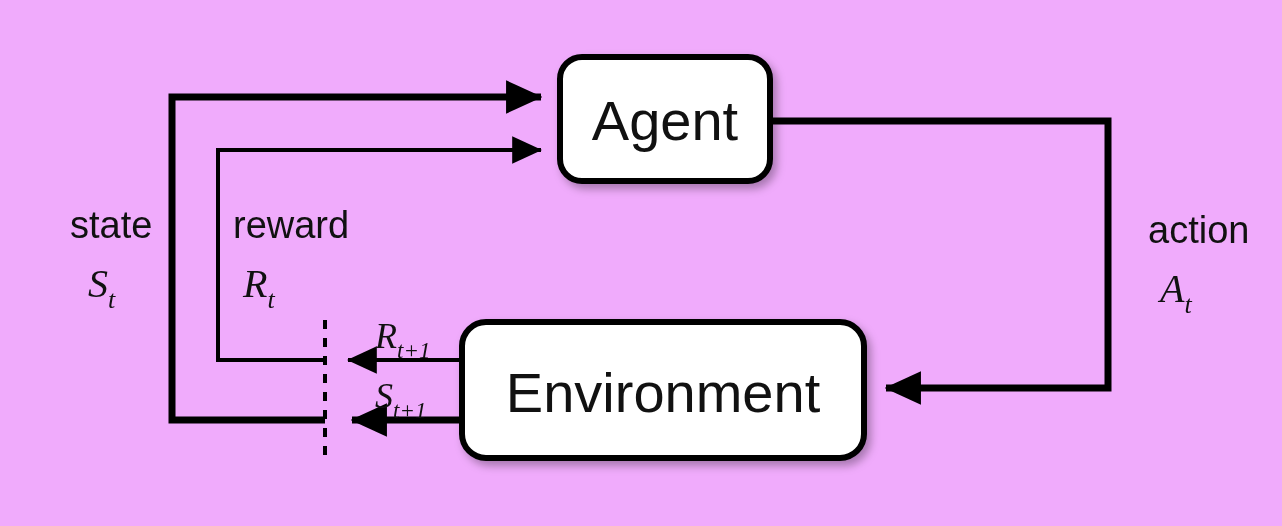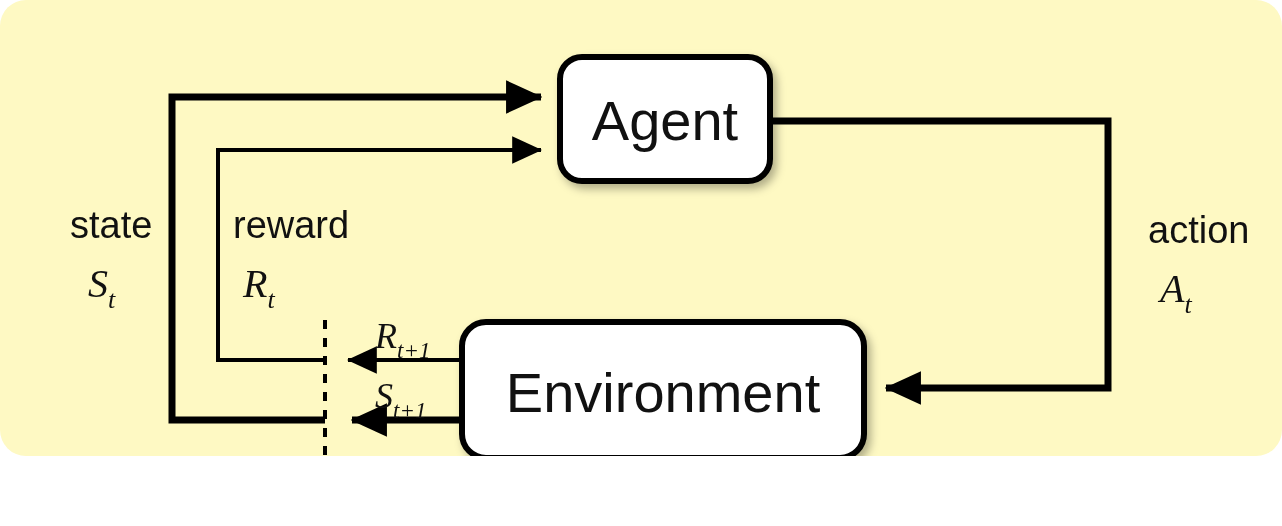--- a/index.html
+++ b/index.html
@@ -4,25 +4,24 @@
 <title>Reinforcement Learning Agent-Environment Interaction Diagram</title>
 <style>
   html, body {
     margin: 0;
     padding: 0;
     background: #ffffff;
   }
   #canvas {
     position: relative;
     width: 1282px;
-    height: 456px;
-    background: #fef9c3;
+    height: 526px;
+    background: #f0abfc;
     overflow: hidden;
     font-family: "Liberation Sans", sans-serif;
-    border-radius: 26px;
   }
   #diagram-svg {
     position: absolute;
     left: 0;
     top: 0;
     width: 1282px;
     height: 526px;
   }
   .node-label {
     font-family: "Liberation Sans", sans-serif;

